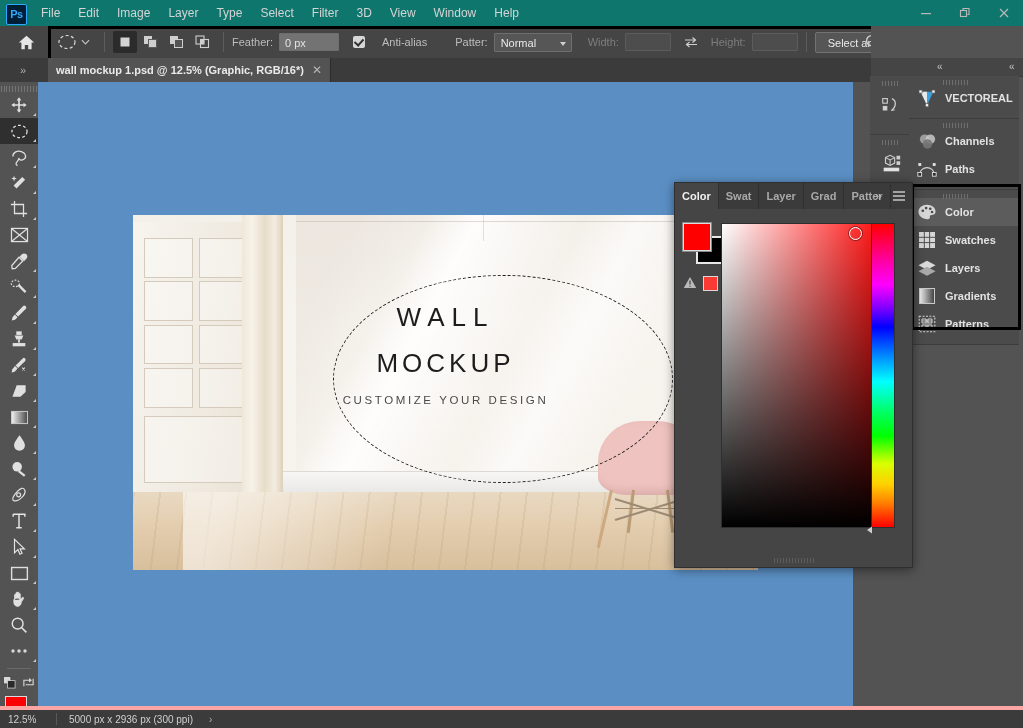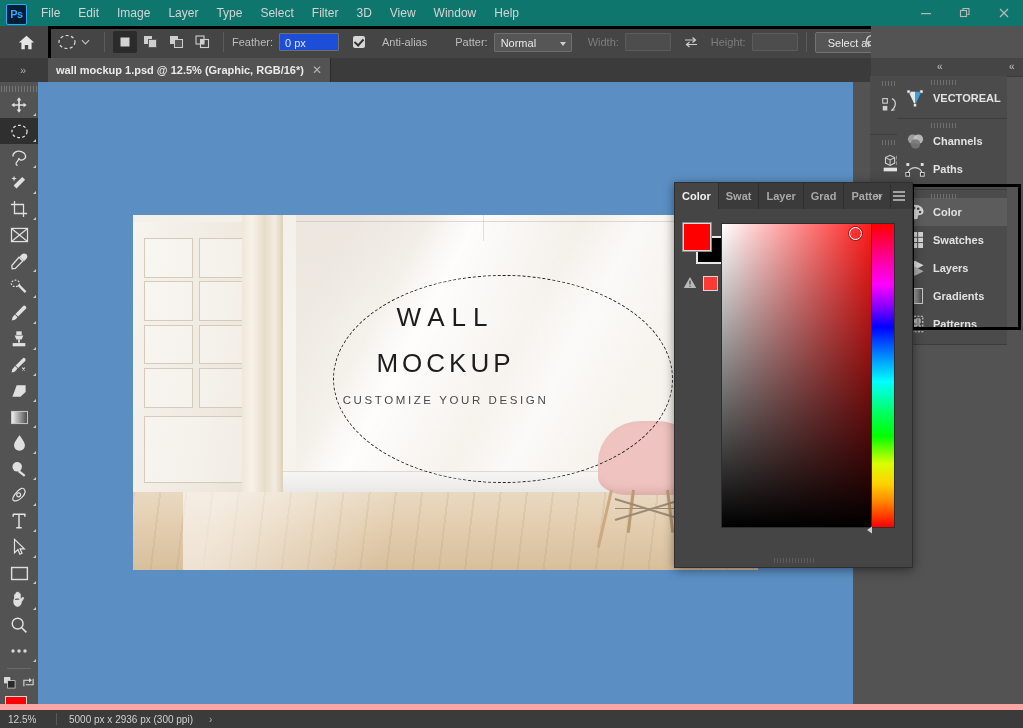--- a/index.html
+++ b/index.html
@@ -30,21 +30,21 @@
   .opt-inner{position:absolute;left:52px;top:0;height:32px;display:flex;align-items:center;gap:0;}
   .tool-preset{display:flex;align-items:center;padding:0 4px;}
   .tp-icon{width:22px;height:22px;display:flex;align-items:center;justify-content:center;}
   .caret{width:14px;height:22px;display:flex;align-items:center;justify-content:center;color:#bdbdbd;}
   .vsep{width:1px;height:20px;background:#5c5c5c;margin:0 8px;}
   .boolgroup{display:flex;align-items:center;gap:2px;}
   .boolbtn{width:24px;height:22px;display:flex;align-items:center;justify-content:center;border-radius:2px;}
   .boolbtn.active{background:#2b2b2b;}
   .lbl{color:#bdbdbd;font-size:11px;margin-right:6px;}
   .lbl.dim{color:#7d7d7d;}
-  .field{background:#1d4ed8;border:1px solid #6e6e6e;height:18px;line-height:18px;color:#e3e3e3;
+  .field{background:#737373;border:1px solid #6e6e6e;height:18px;line-height:18px;color:#e3e3e3;
     font-size:11px;padding:0 5px;border-radius:1px;box-sizing:border-box;}
   .field.dim{background:#4d4d4d;border-color:#5c5c5c;color:#808080;}
   .chk{display:flex;align-items:center;gap:5px;}
   .chkbox{width:12px;height:12px;background:#d7d7d7;border-radius:2px;position:relative;}
   .chkbox:after{content:"";position:absolute;left:3px;top:1px;width:4px;height:7px;
     border:solid #333;border-width:0 2px 2px 0;transform:rotate(42deg);}
   .selstyle{background:#565656;border:1px solid #6e6e6e;height:19px;line-height:19px;color:#e9e9e9;
     font-size:11px;padding:0 18px 0 6px;border-radius:1px;position:relative;box-sizing:border-box;}
   .selstyle:after{content:"";position:absolute;right:5px;top:8px;border-left:3px solid transparent;
     border-right:3px solid transparent;border-top:4px solid #cfcfcf;}
@@ -135,21 +135,21 @@
   .collapsebar{position:absolute;right:0;top:32px;width:152px;height:18px;background:#454545;
     border-bottom:1px solid #3a3a3a;}
   .cb-chev{position:absolute;top:3px;color:#c3c3c3;font-size:10px;}
   .minidock{position:absolute;right:110px;top:50px;width:42px;height:130px;background:#4b4b4b;
     border-right:1px solid #3a3a3a;}
   .minicell{width:42px;height:58px;display:flex;align-items:center;justify-content:center;
     border-bottom:1px solid #3e3e3e;position:relative;}
   .minigrip{position:absolute;top:5px;left:12px;width:18px;height:5px;
     background-image:repeating-linear-gradient(to right,#6f6f6f 0 1px,transparent 1px 3px);}
 
-  .panelstack{position:absolute;right:16px;top:50px;width:110px;background:#c4b5fd;}
+  .panelstack{position:absolute;right:4px;top:50px;width:110px;background:#c4b5fd;}
   .pgroup{background:#4b4b4b;border-bottom:1px solid #3c3c3c;position:relative;padding:8px 0 6px;}
   .pgrip{position:absolute;top:4px;left:34px;width:26px;height:5px;
     background-image:repeating-linear-gradient(to right,#6f6f6f 0 1px,transparent 1px 3px);}
   .prow{display:flex;align-items:center;height:28px;padding-left:8px;gap:8px;}
   .prow.sel{background:#5c5c5c;}
   .prow .pico{width:20px;height:20px;display:flex;align-items:center;justify-content:center;}
   .prow .plabel{color:#e2e2e2;font-size:11px;font-weight:bold;}
 
   
   .floatpanel{position:absolute;left:674px;top:182px;width:237px;height:384px;background:#454545;
@@ -179,21 +179,21 @@
       #ff0000 0%, #ff00a0 12%, #ff00ff 20%, #7b00ff 28%, #0000ff 34%,
       #0090ff 44%, #00ffff 52%, #00ff66 62%, #00ff00 70%,
       #d8ff00 79%, #ffd000 86%, #ff8000 92%, #ff0000 100%);}
   .huemark{position:absolute;left:192px;top:315px;width:8px;height:8px;}
   .fp-footer{position:absolute;left:0;bottom:0;width:100%;height:12px;}
   .fp-grip{position:absolute;left:50%;transform:translateX(-50%);bottom:3px;width:40px;height:5px;
     background-image:repeating-linear-gradient(to right,#5d5d5d 0 1px,transparent 1px 3px);}
 
   
   .statusbar{position:absolute;left:0;bottom:0;width:1023px;height:18px;background:#3b3b3b;
-    border-top:6px solid #fca5a5;display:flex;align-items:center;}
+    border-top:4px solid #fca5a5;display:flex;align-items:center;}
   .sb-zoom{width:56px;padding-left:8px;color:#d0d0d0;font-size:10px;box-sizing:border-box;}
   .sb-sep{width:1px;height:12px;background:#5a5a5a;}
   .sb-doc{padding-left:12px;color:#d0d0d0;font-size:10px;}
   .sb-arrow{padding-left:16px;color:#b0b0b0;font-size:10px;}
 </style>
 </head>
 <body>
 
 <div id="app">
 

